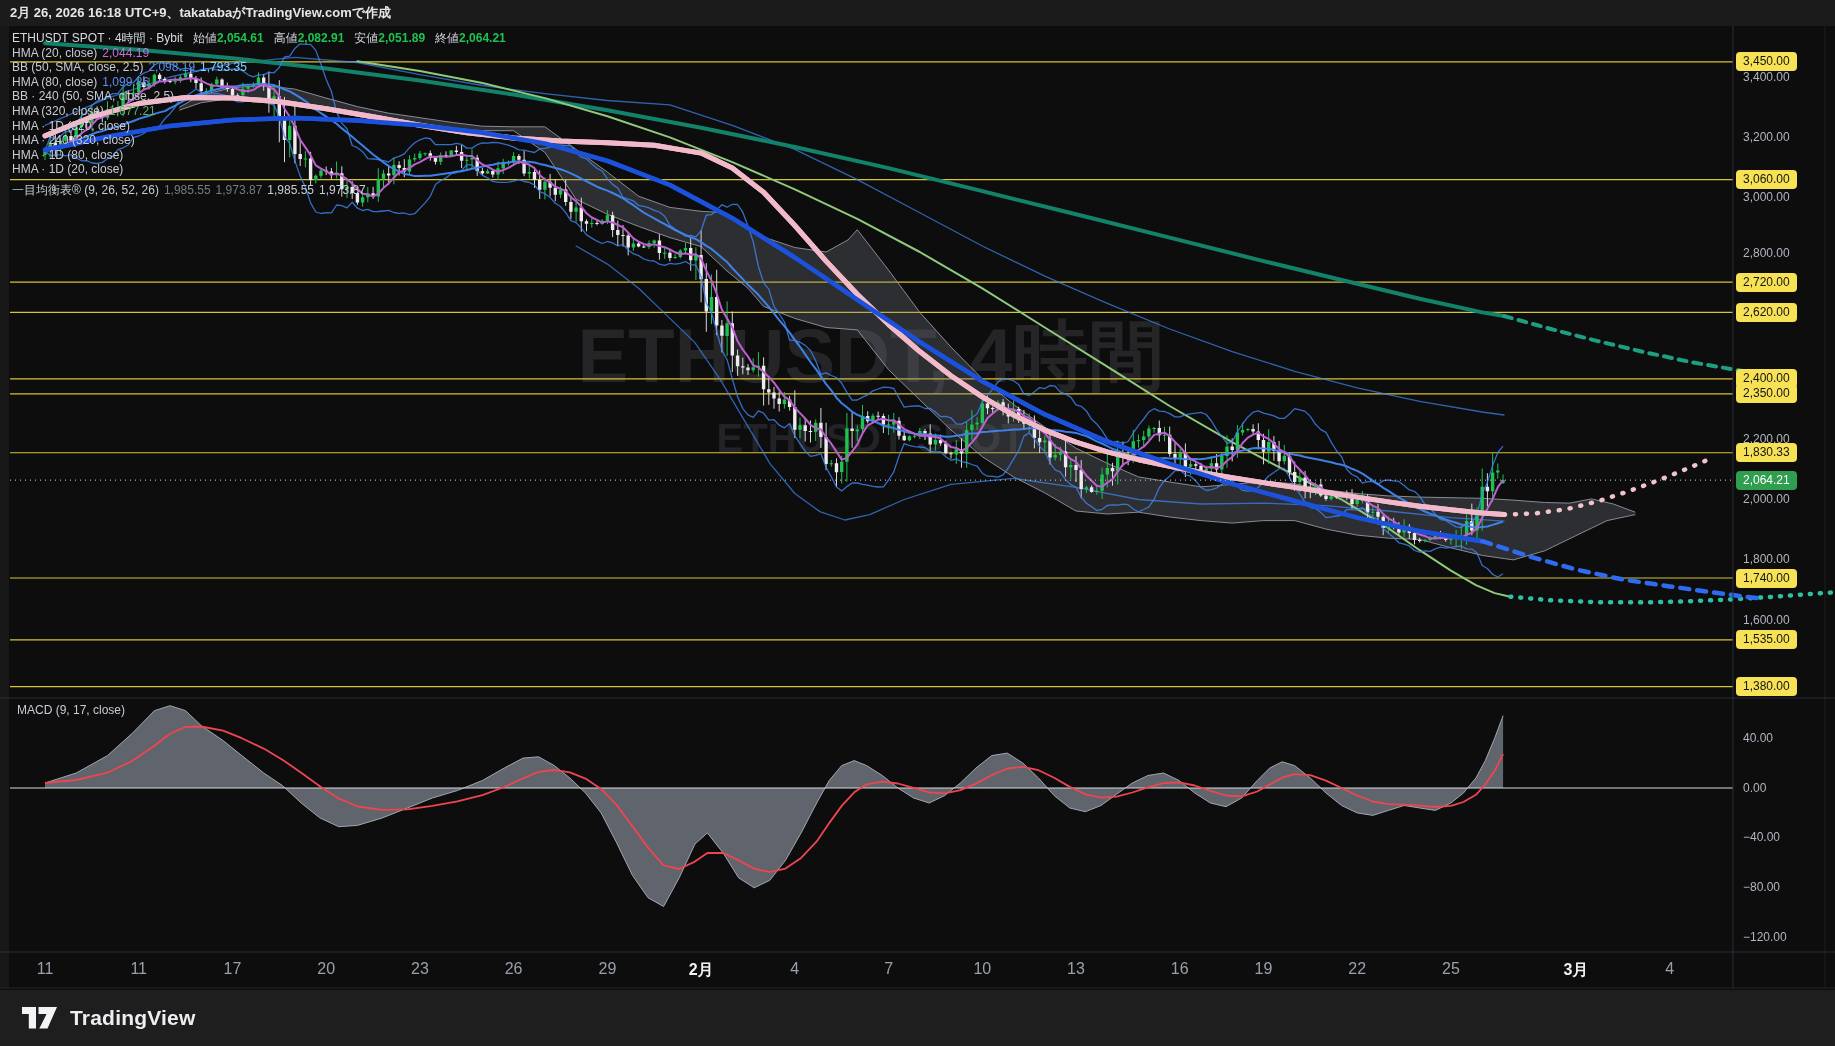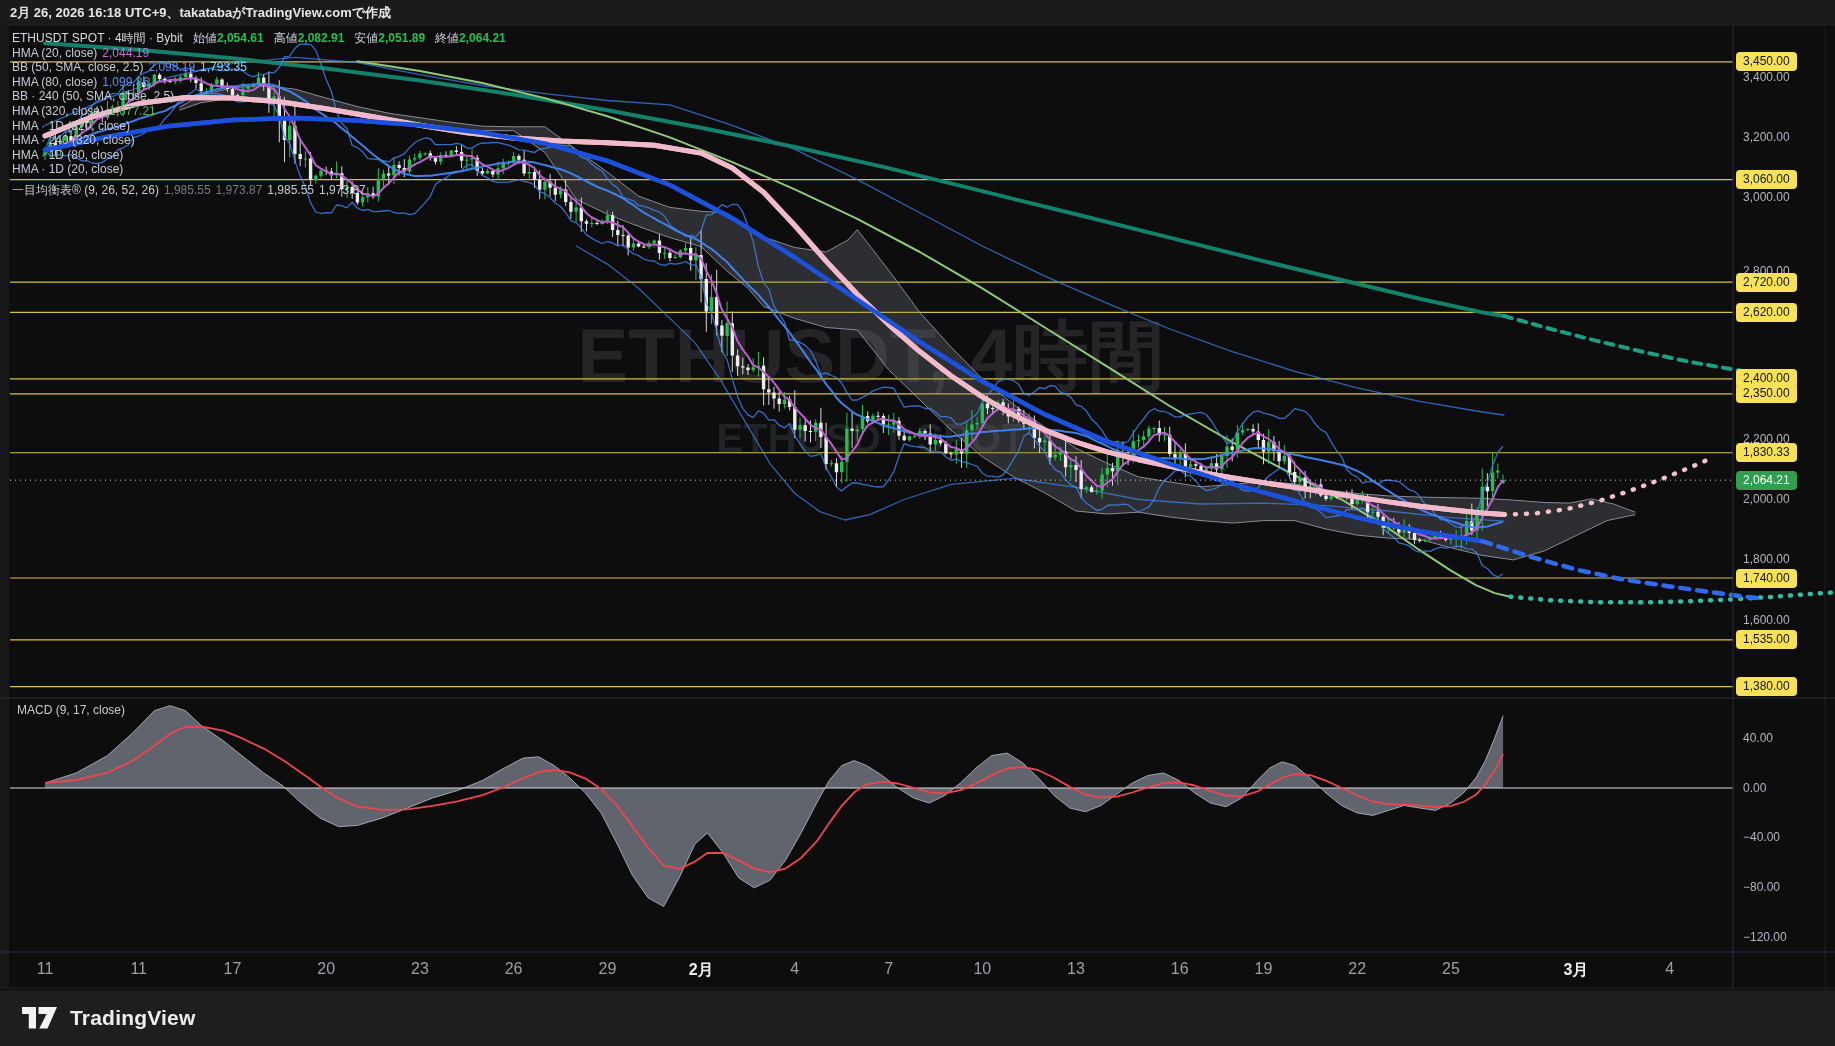--- a/index.html
+++ b/index.html
@@ -111,21 +111,21 @@
       <div class="lrow"><span>HMA · 1D (20, close)</span></div>
       <div class="lrow ichi"><span>一目均衡表® (9, 26, 52, 26)</span><span class="val" style="color: rgb(120, 123, 134);">1,985.55</span><span class="val" style="color: rgb(120, 123, 134);">1,973.87</span><span class="val" style="color: rgb(201, 204, 212);">1,985.55</span><span class="val" style="color: rgb(201, 204, 212);">1,973.87</span></div>
     </div>
   <div id="macd-legend">MACD (9, 17, close)</div>
   <div id="price-axis">
       <div class="plabel level" style="top: 26.4px;">3,450.00</div>
       <div class="plabel grid" style="top: 41.5px;">3,400.00</div>
       <div class="plabel grid" style="top: 101.9px;">3,200.00</div>
       <div class="plabel level" style="top: 144.1px;">3,060.00</div>
       <div class="plabel grid" style="top: 162.2px;">3,000.00</div>
-      <div class="plabel grid" style="top: 236px;">2,800.00</div>
+      <div class="plabel grid" style="top: 218px;">2,800.00</div>
       <div class="plabel level" style="top: 246.7px;">2,720.00</div>
       <div class="plabel level" style="top: 276.9px;">2,620.00</div>
       <div class="plabel level" style="top: 343.3px;">2,400.00</div>
       <div class="plabel level" style="top: 358.4px;">2,350.00</div>
       <div class="plabel grid" style="top: 403.7px;">2,200.00</div>
       <div class="plabel level" style="top: 417.2px;">1,830.33</div>
       <div class="plabel current" style="top: 444.6px;">2,064.21</div>
       <div class="plabel grid" style="top: 464px;">2,000.00</div>
       <div class="plabel grid" style="top: 524.4px;">1,800.00</div>
       <div class="plabel level" style="top: 542.5px;">1,740.00</div>

